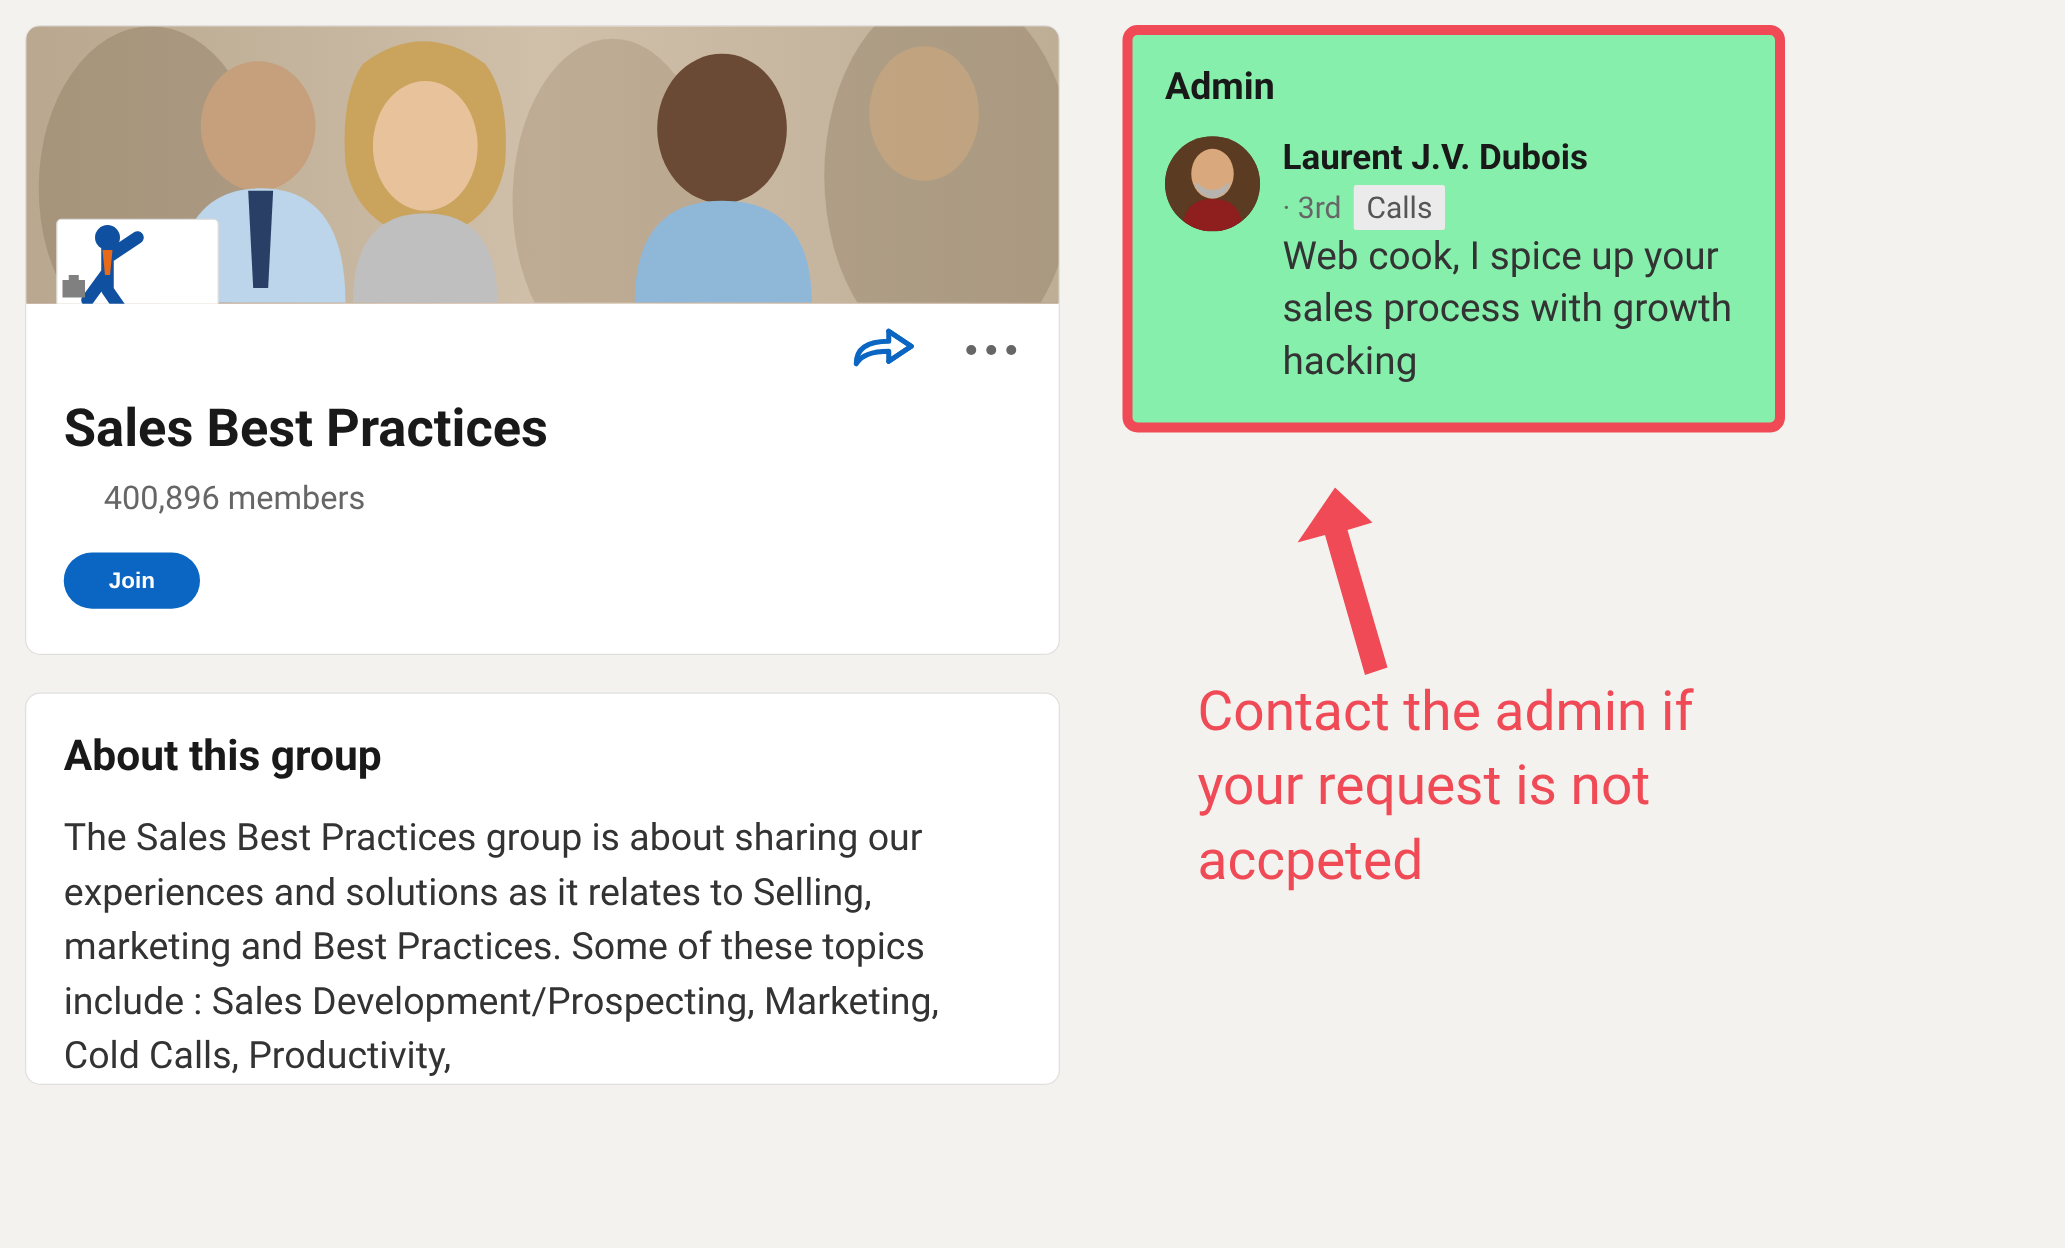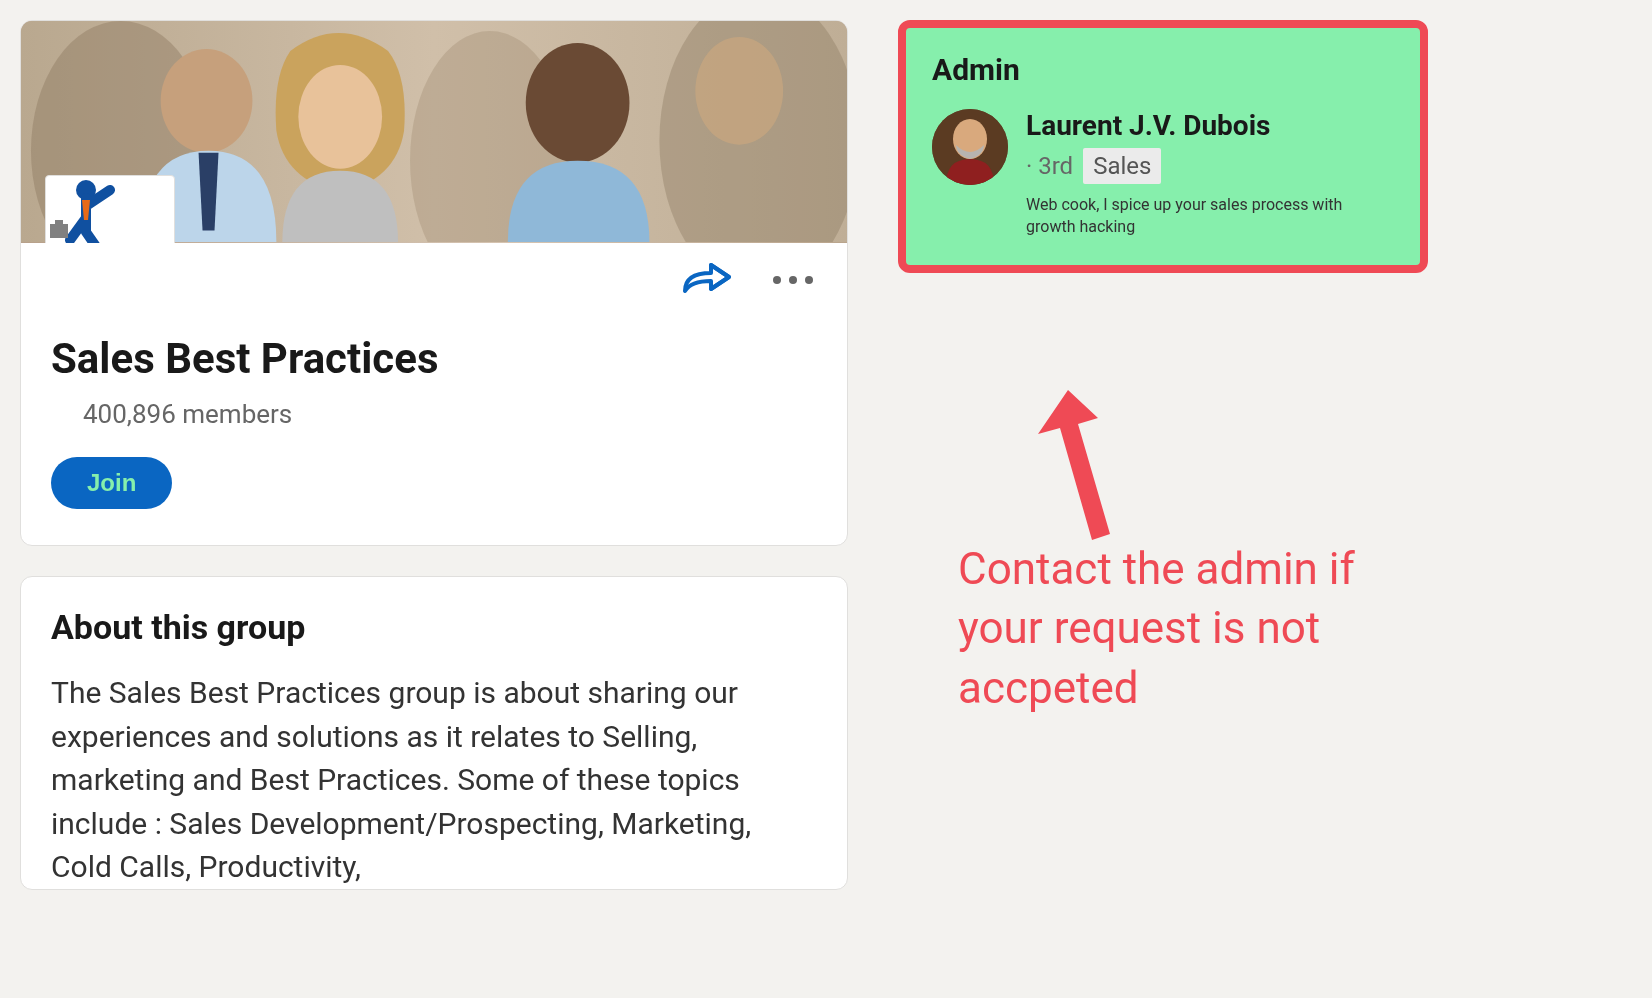--- a/index.html
+++ b/index.html
@@ -64,42 +64,42 @@
   .header-actions .dot {
     display:inline-block; width:8px; height:8px; border-radius:50%;
     background:#666; margin: 0 4px;
   }
 
   .group-body { padding: 20px 30px 36px 30px; }
   .group-title {
     font-size: 42px;
     font-weight: 700;
     color: #191919;
-    margin-top: 15px;
+    margin-top: 0;
   }
   .meta-row {
     display:flex; align-items:center; gap:12px;
     margin-top: 22px;
     color:#666;
     font-size: 26px;
   }
   .privacy-icon { width:28px; height:22px; color:#4a4a4a; }
   .members {
     margin-top: 16px;
     font-size: 26px;
     color:#666;
     margin-left:32px;
   }
   .join-btn {
     margin-top: 28px;
     background:#0a66c2;
-    color:#86efac;
+    color:#ffffff;
     border:none;
     border-radius: 999px;
-    font-size: 24px;
+    font-size: 18px;
     font-weight: 600;
     padding: 12px 36px;
     cursor:pointer;
   }
 
   
   .about-card { padding: 30px 30px 0 30px; }
   .about-title {
     font-size: 34px;
     font-weight: 700;
@@ -141,22 +141,21 @@
   .admin-name { font-size: 28px; font-weight:700; color:#191919; }
   .conn-row { margin-top:6px; display:flex; align-items:center; gap:10px; font-size:24px; color:#666; }
   .owner-badge {
     background:#ebebeb;
     color:#555;
     font-size:24px;
     padding:4px 10px;
     border-radius:2px;
   }
   .admin-bio {
-    margin-top:10px;
-    font-size:16px;
+    font-size:31px;
     color:#333;
     line-height:1.35;
   }
 
   .annotation-arrow {
     position:absolute;
     left: 140px;
     top: 370px;
     color:#ef4a55;
   }
@@ -264,21 +263,21 @@
             <rect width="76" height="76" fill="#5b3b22"></rect>
             <ellipse cx="38" cy="30" rx="17" ry="20" fill="#d9a97d"></ellipse>
             <path d="M24 36 Q38 50 52 36 Q52 46 38 50 Q24 46 24 36 Z" fill="#b7b4af"></path>
             <path d="M14 76 Q14 50 38 50 Q62 50 62 76 Z" fill="#8f1f1f"></path>
           </svg>
         </div>
         <div class="admin-info">
           <div class="admin-name">Laurent J.V. Dubois</div>
           <div class="conn-row">
             <span>· 3rd</span>
-            <span class="owner-badge">Sales</span>
+            <span class="owner-badge">Calls</span>
           </div>
           <div class="admin-bio">Web cook, I spice up your sales process with growth hacking</div>
         </div>
       </div>
     </div>
 
     <svg class="annotation-arrow" width="120" height="150" viewBox="0 0 120 150">
       <path d="M30 0 L0 44 L22 38 L54 150 L72 144 L40 34 L60 28 Z" fill="#ef4a55"></path>
     </svg>
 

